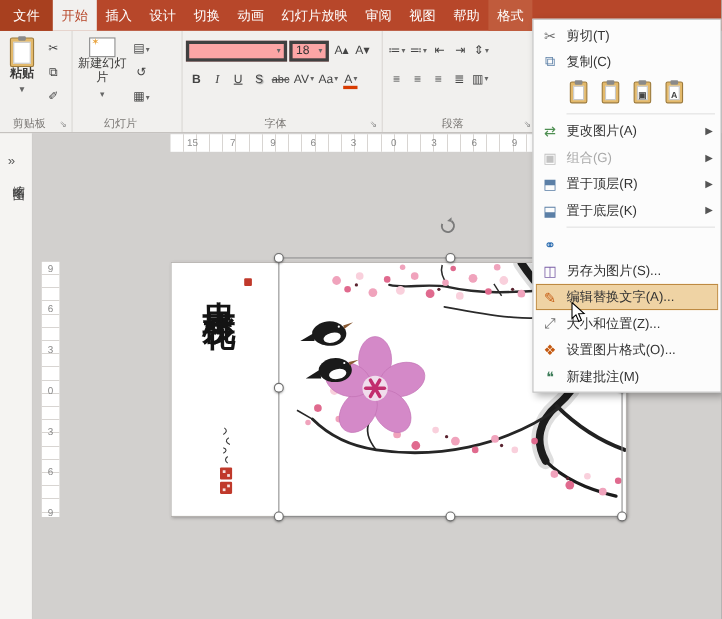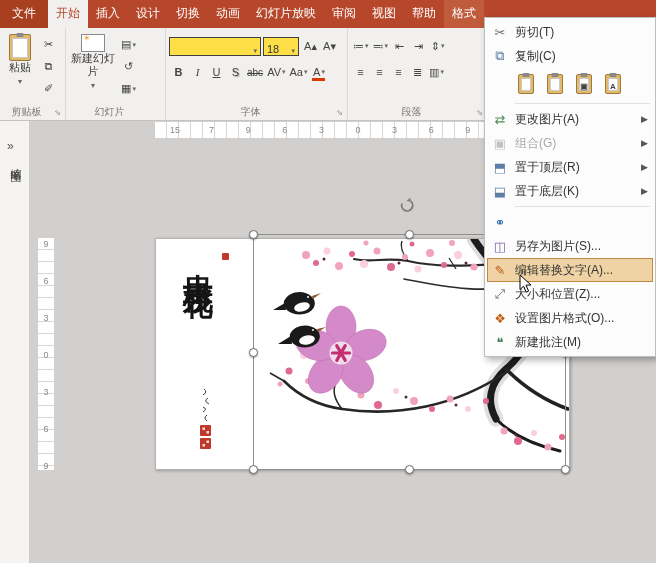--- a/index.html
+++ b/index.html
@@ -26,21 +26,21 @@
   .bigbtn { display:flex; flex-direction:column; align-items:center; width:48px; padding-top:3px; font-size:11px; color:#3b3a39; text-align:center; line-height:13px; cursor:default; }
   .bigbtn .dd { font-size:8px; color:#666; margin-top:1px; }
   .smallcol { display:flex; flex-direction:column; justify-content:flex-start; gap:3px; padding-top:4px; }
   .rbtn { height:19px; min-width:19px; display:inline-flex; align-items:center; justify-content:center;
           font-size:11px; color:#444; padding:0 2px; position:relative; border-radius:2px; cursor:default; }
   .rbtn .glyph { line-height:15px; }
   .rbtn .dd { font-size:7px; margin-left:1px; color:#666; }
   .rbtn .colorbar { position:absolute; bottom:1px; left:3px; right:3px; height:3px; }
   .btnrow { display:flex; align-items:center; height:22px; }
   .fontcol { display:flex; flex-direction:column; gap:4px; padding-top:4px; }
-  .combo { height:19px; border:1px solid #404040; background:#fde047; display:inline-flex; align-items:flex-end;
+  .combo { height:19px; border:3px solid #404040; background:#fca5a5; display:inline-flex; align-items:center;
            font-size:11px; color:#333; padding:0 3px; cursor:default; }
   .combo .dd { margin-left:auto; font-size:7px; color:#666; padding-left:4px; }
   [data-name="bold-button"] .glyph { font-weight:bold; }
   [data-name="italic-button"] .glyph { font-style:italic; font-family:"Liberation Serif", serif; }
   [data-name="underline-button"] .glyph { text-decoration:underline; }
   [data-name="strikethrough-button"] .glyph { text-decoration:line-through; font-size:10px; }
   [data-name="text-shadow-button"] .glyph { text-shadow:1px 1px 1px #999; }
   
   .clip { position:relative; width:16px; height:20px; background:#E3B96B; border:1px solid #9C7A3C; border-radius:2px; display:inline-block; }
   .clip.big { width:22px; height:27px; }
@@ -96,21 +96,21 @@
   .mtbtn { flex:1; display:flex; flex-direction:column; align-items:center; justify-content:center; gap:4px; font-size:11px; color:#444; cursor:default; }
 
   .cursor { position:absolute; left:519px; top:274px; z-index:100; pointer-events:none; }
 </style>
 </head>
 <body>
 
 <div id="app" data-name="powerpoint-window">
 
   <div class="tabbar" data-name="ribbon-tab-bar">
-    <div style="display:flex;font-family:Liberation Mono, monospace;" data-name="ribbon-tabs">
+    <div style="display:flex;" data-name="ribbon-tabs">
         <div class="tab file" data-name="tab-file">文件</div>
         <div class="tab selected" data-name="tab-home">开始</div>
         <div class="tab" data-name="tab-insert">插入</div>
         <div class="tab" data-name="tab-design">设计</div>
         <div class="tab" data-name="tab-transitions">切换</div>
         <div class="tab" data-name="tab-animations">动画</div>
         <div class="tab" data-name="tab-slideshow">幻灯片放映</div>
         <div class="tab" data-name="tab-review">审阅</div>
         <div class="tab" data-name="tab-view">视图</div>
         <div class="tab" data-name="tab-help">帮助</div>
@@ -128,21 +128,21 @@
     <svg class="wicon" data-name="person-icon" viewBox="0 0 11 11">
         <circle cx="5.5" cy="3.2" r="2.3" fill="#fff"></circle>
         <path d="M0.8,10.5 a4.7,4 0 0 1 9.4,0 Z" fill="#fff"></path>
       </svg>
     <span data-name="share-label">共享</span>
   </div>
 
   <div class="ribbon" data-name="ribbon">
 
     <div class="group" style="width:66px;" data-name="clipboard-group">
-      <div class="bigbtn" style="width:34px;" data-name="paste-button">
+      <div class="bigbtn" style="width:34px;font-weight:bold;" data-name="paste-button">
         <span class="clip big" data-name="paste-icon">
             <span class="clipclip"></span>
             <span class="clippage"></span>
           </span>
         <span data-name="paste-label">粘贴</span>
         <span class="dd" data-name="chevron-down-icon">▾</span>
       </div>
       <div class="smallcol" data-name="clipboard-small-buttons">
           <span class="rbtn" data-name="cut-button">
             <span class="glyph" data-name="cut-icon">✂</span>

